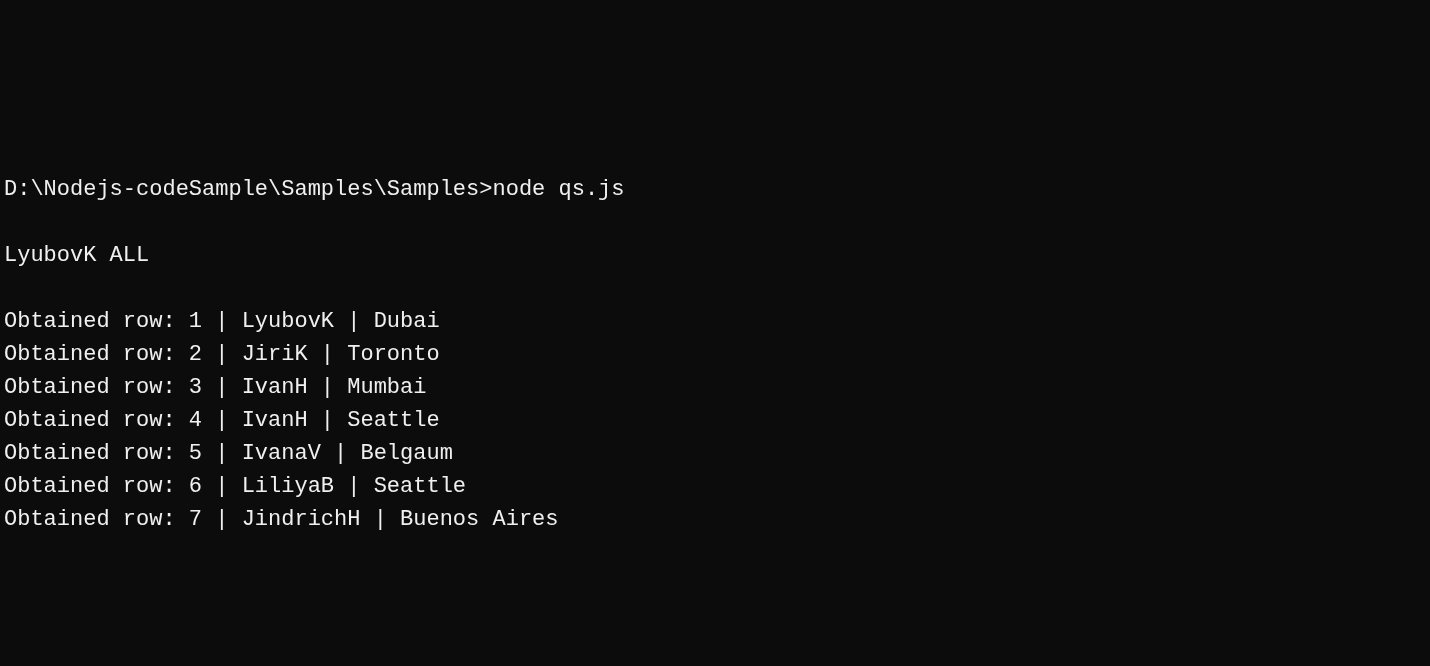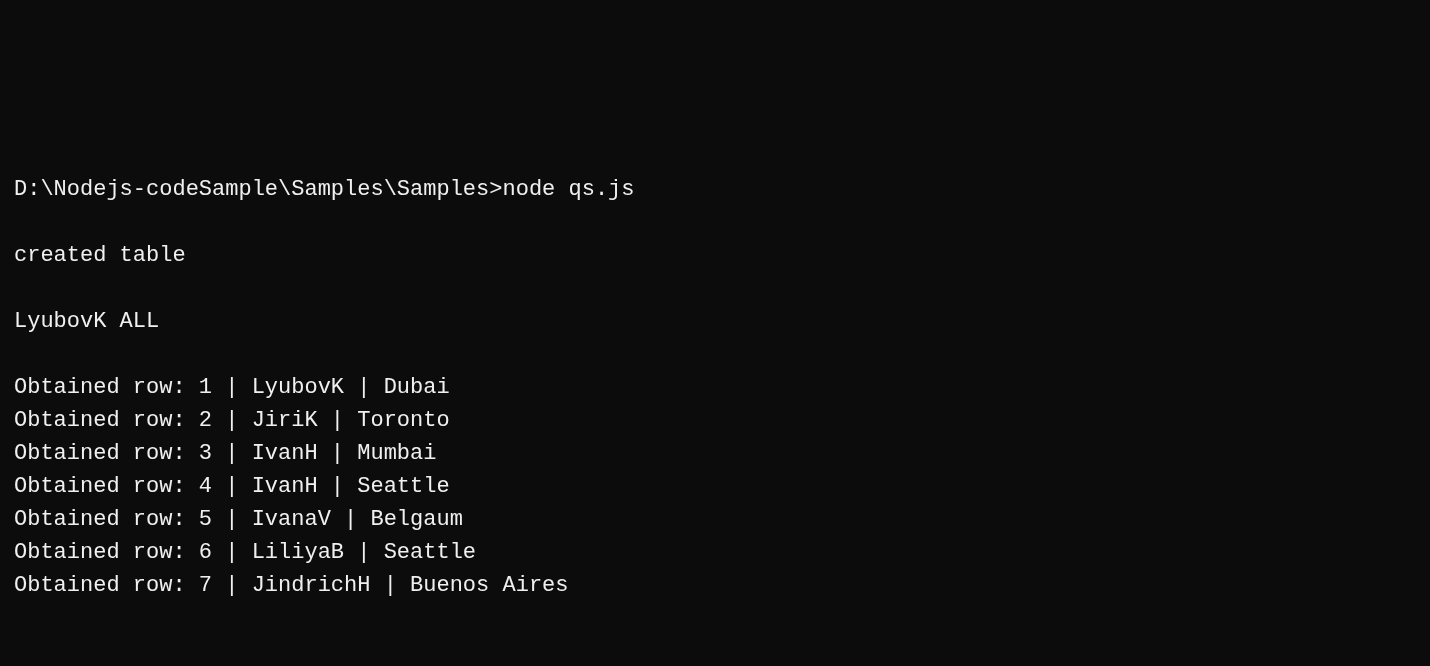--- a/index.html
+++ b/index.html
@@ -17,31 +17,29 @@
       width: 1430px;
       height: 666px;
       overflow: hidden;
       white-space: pre;
     }
     .terminal {
       padding-left: 4px;
     }
     .line {
       display: block;
-      margin-left: 10px;
     }
   </style>
 </head>
 <body>
 
 
 
 <div class="terminal">
 <span class="line"><span>D:\Nodejs-codeSample\Samples\Samples&gt;</span><span>node qs.js</span></span>
-<span class="line">created table</span>
 <span class="line">LyubovK ALL</span>
 <div id="rows-container"><span class="line">Obtained row: 1 | LyubovK | Dubai</span><span class="line">Obtained row: 2 | JiriK | Toronto</span><span class="line">Obtained row: 3 | IvanH | Mumbai</span><span class="line">Obtained row: 4 | IvanH | Seattle</span><span class="line">Obtained row: 5 | IvanaV | Belgaum</span><span class="line">Obtained row: 6 | LiliyaB | Seattle</span><span class="line">Obtained row: 7 | JindrichH | Buenos Aires</span></div>
 
 
 
 </div>
 
 
 
 

